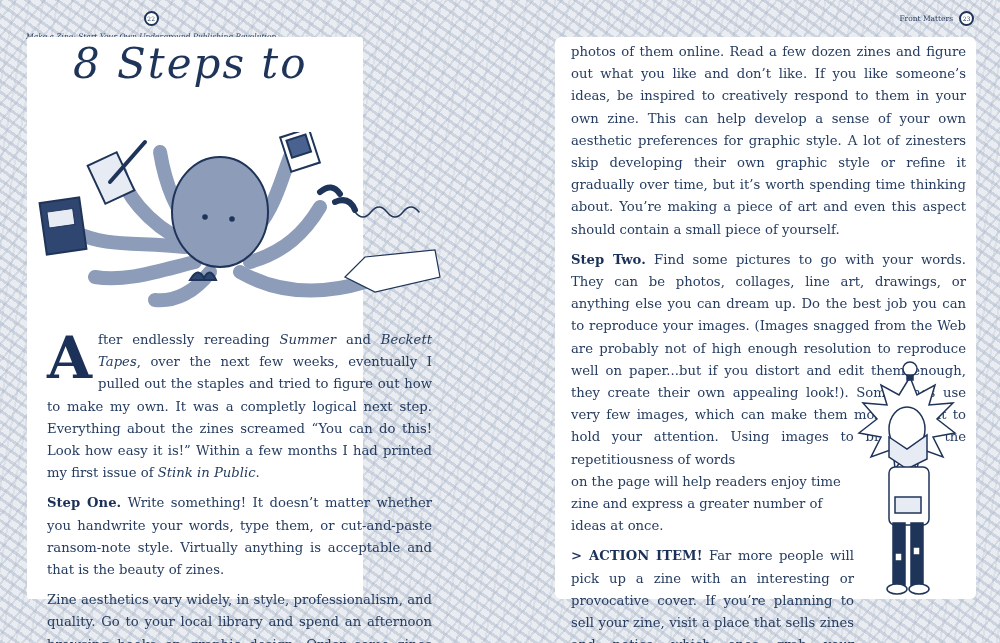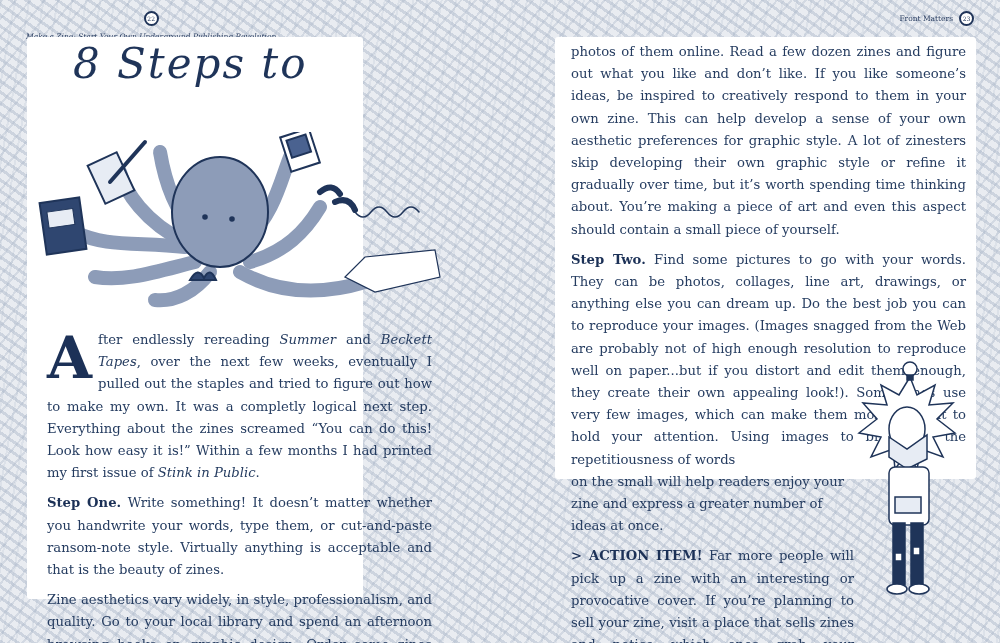--- a/index.html
+++ b/index.html
@@ -15,21 +15,21 @@
   }
   .run-head { position:absolute; top:11px; font-size:7.5px; color:#2b3f62; display:flex; align-items:center; gap:6px; }
   .run-head.left { left:26px; font-style:italic;flex-direction:column; }
   .run-head.right { right:26px; }
   .pg-badge {
     width:15px; height:15px; border-radius:50%; border:2px solid #1f3459; background:#fff;
     font-size:6px; color:#1f3459; display:flex; align-items:center; justify-content:center; box-sizing:border-box; font-style:normal;
   }
   .panel { position:absolute; background:#ffffff; border-radius:3px; }
   .panel.left { left:27px; top:37px; width:336px; height:562px; }
-  .panel.right { left:555px; top:37px; width:421px; height:442px; }
+  .panel.right { left:555px; top:37px; width:421px; height:562px;border-radius:6px; }
   .text { font-family:"DejaVu Serif", serif; font-size:13.2px; line-height:22.2px; color:#253c60; text-align:justify; }
   .text p { margin:0 0 8px 0; }
   .text b { color:#1c3157; }
   .title-hand {
     position:absolute; left:22px; top:6px; font-family:"DejaVu Serif", serif; font-style:italic;
     color:#1f3459; line-height:1;
   }
   .title-hand .l1 { font-size:42px; display:block; margin-left:24px; letter-spacing:2px; }
   .title-hand .l2 { font-size:34px; display:block; margin-top:-4px; letter-spacing:1px; }
   .octo { position:absolute; left:8px; top:95px; width:410px; height:180px; }
@@ -101,21 +101,21 @@
     <p>Zine aesthetics vary widely, in style, professionalism, and quality. Go to your local library and spend an afternoon browsing books on graphic design. Order some zines through the mail and look at</p>
   </div>
 </div>
 
 <div class="panel right">
   <div class="right-body text">
     <p>photos of them online. Read a few dozen zines and figure out what you like and don’t like. If you like someone’s ideas, be inspired to creatively respond to them in your own zine. This can help develop a sense of your own aesthetic preferences for graphic style. A lot of zinesters skip developing their own graphic style or refine it gradually over time, but it’s worth spending time thinking about. You’re making a piece of art and even this aspect should contain a small piece of yourself.</p>
     <p style="margin-bottom:0">
       <b>Step Two.</b><span> Find some pictures to go with your words. They can be photos, collages, line art, drawings, or anything else you can dream up. Do the best job you can to reproduce your images. (Images snagged from the Web are probably not of high enough resolution to reproduce well on paper...but if you distort and edit them enough, they create their own appealing look!). Some zines use very few images, which can make them more difficult to hold your attention. Using images to break up the repetitiousness of words</span>
     </p>
-    <p class="narrow" style="text-align:left">on the small will help readers enjoy your zine and express a greater number of ideas at once.</p>
+    <p class="narrow" style="text-align:left">on the page will help readers enjoy time zine and express a greater number of ideas at once.</p>
     <p class="narrow">
       <b>&gt; ACTION ITEM!</b><span> Far more people will pick up a zine with an interesting or provocative cover. If you’re planning to sell your zine, visit a place that sells zines and notice which ones grab your attention. Try to figure out why.</span>
     </p>
 
   </div>
 
   <svg class="girl" viewBox="0 0 110 240">
     <g stroke="#1f3459" stroke-width="1.5" fill="#fff">
 
       <polygon points="55,20 62,38 80,28 74,48 98,46 82,62 100,76 78,80 88,100 66,92 62,112 52,96 40,112 38,92 16,100 26,80 4,76 22,62 8,46 32,48 26,28 44,38" fill="#fff"></polygon>

